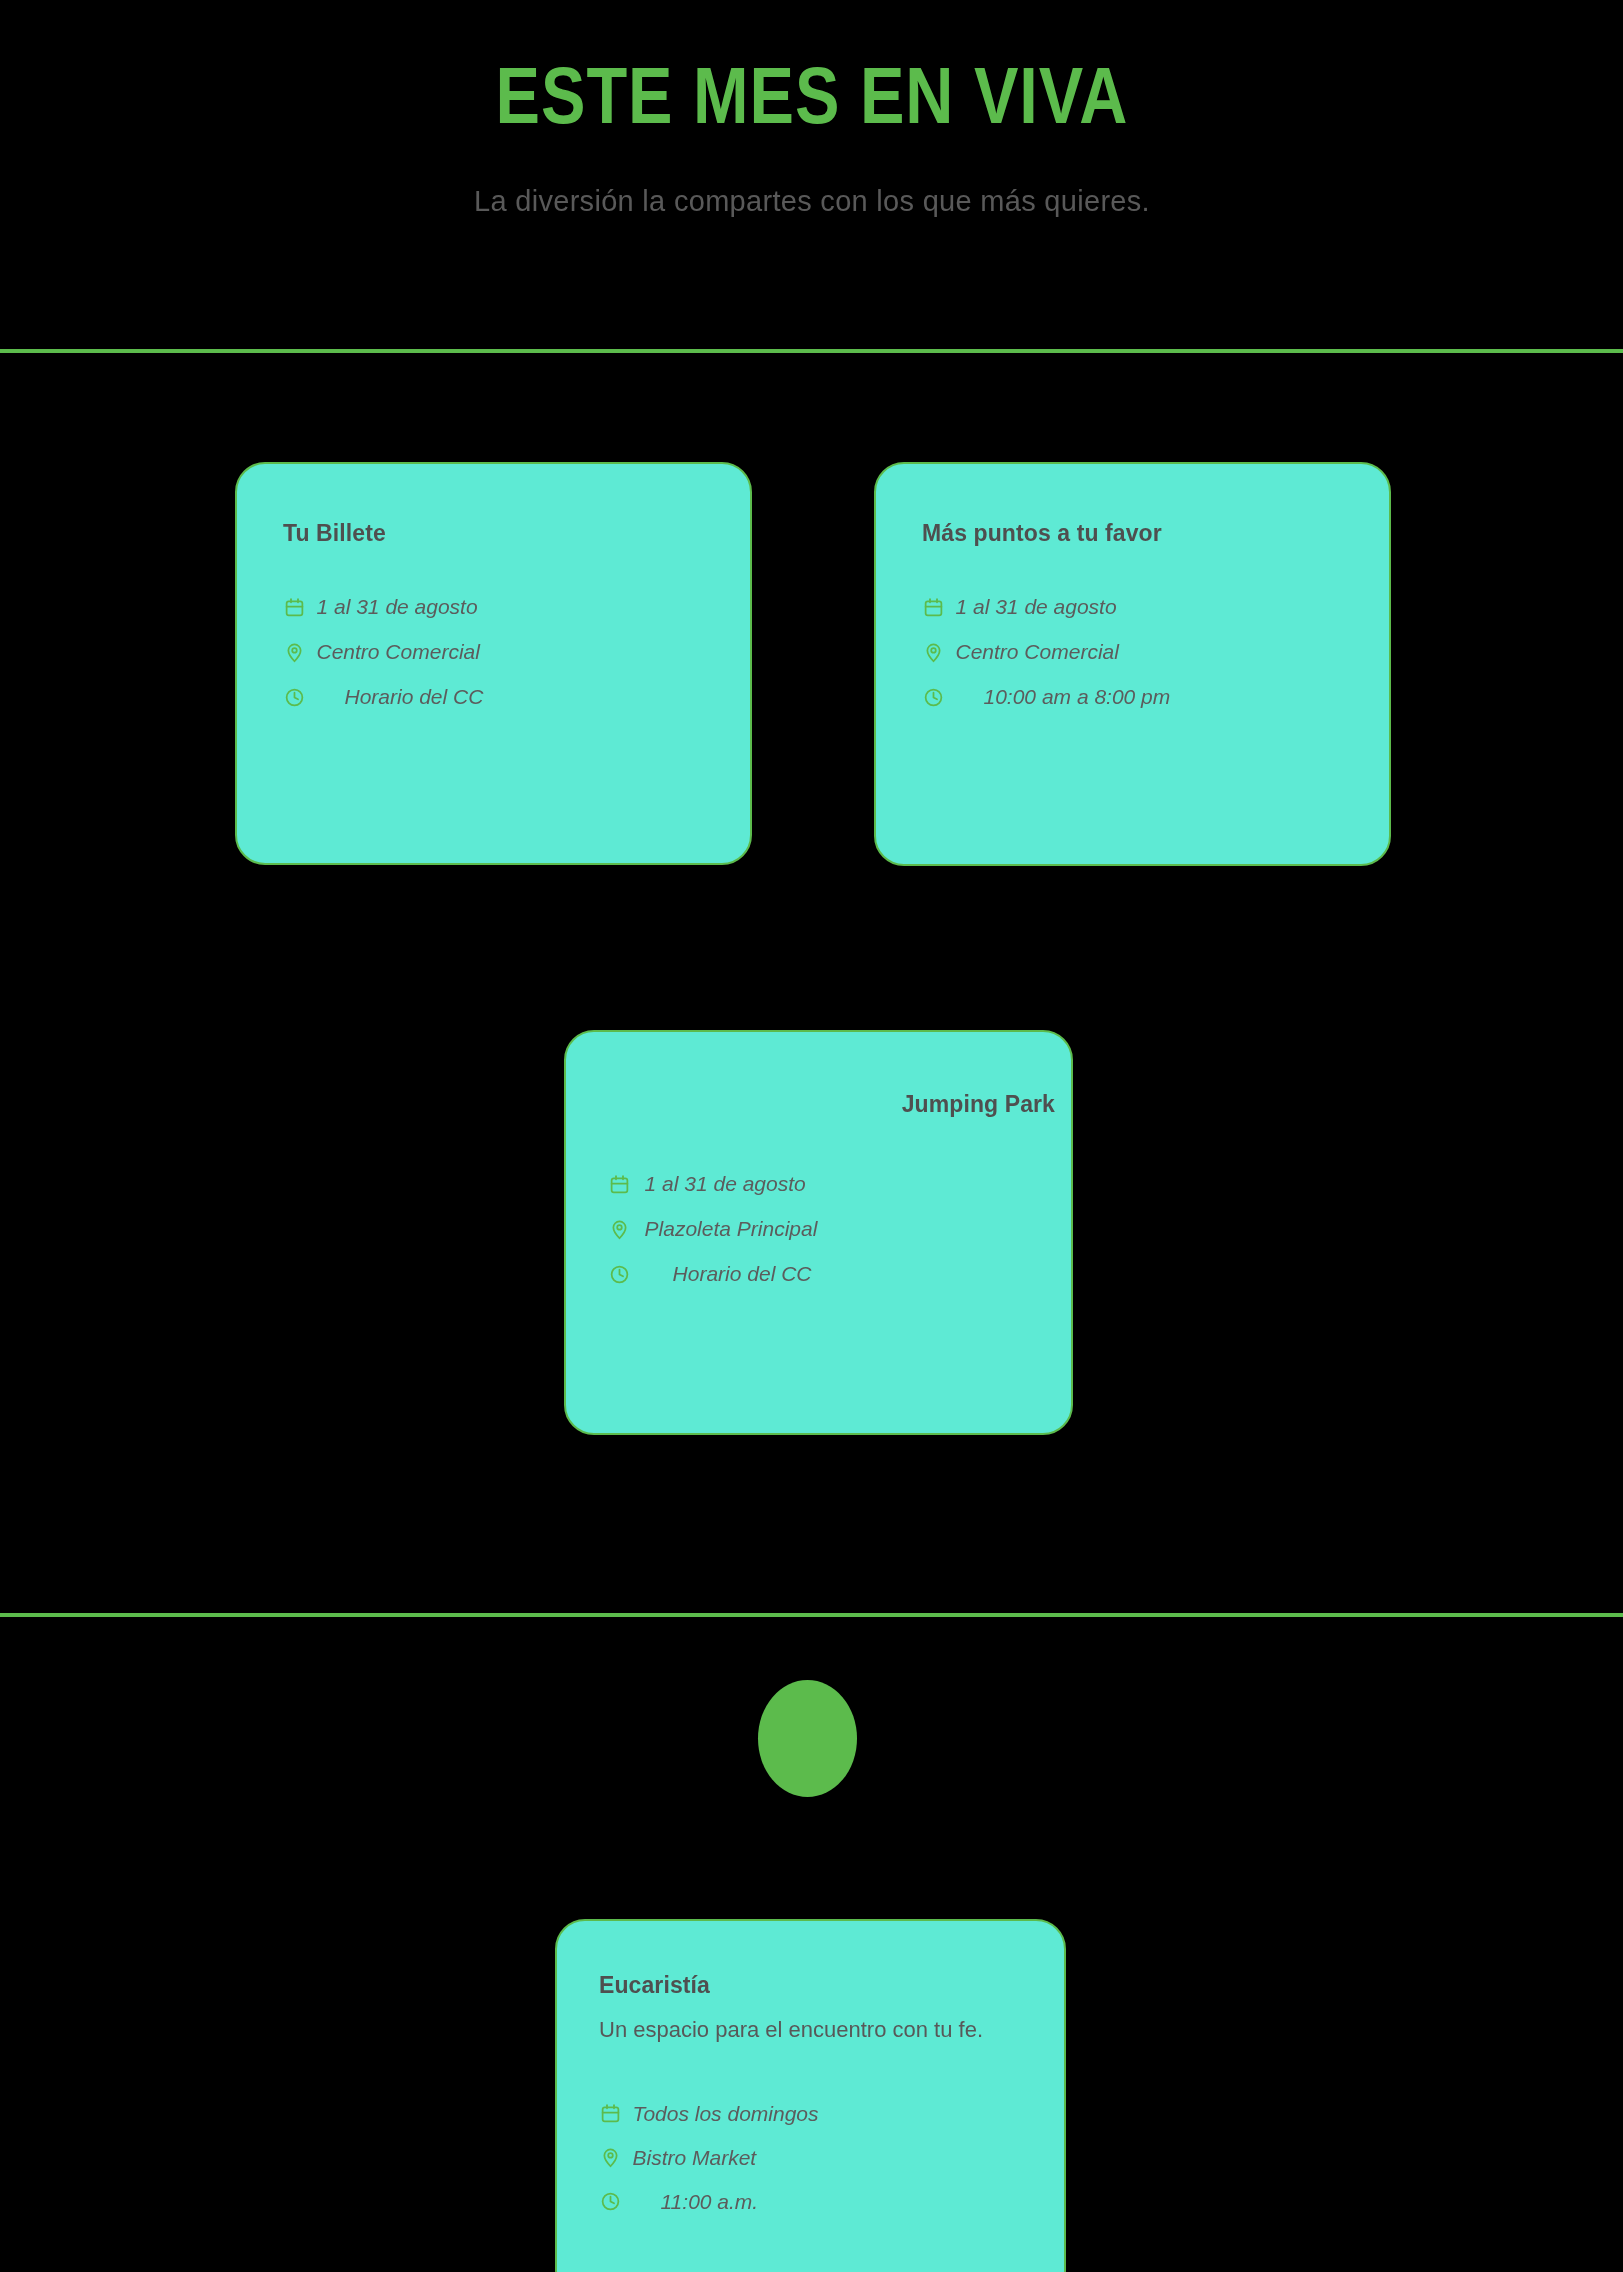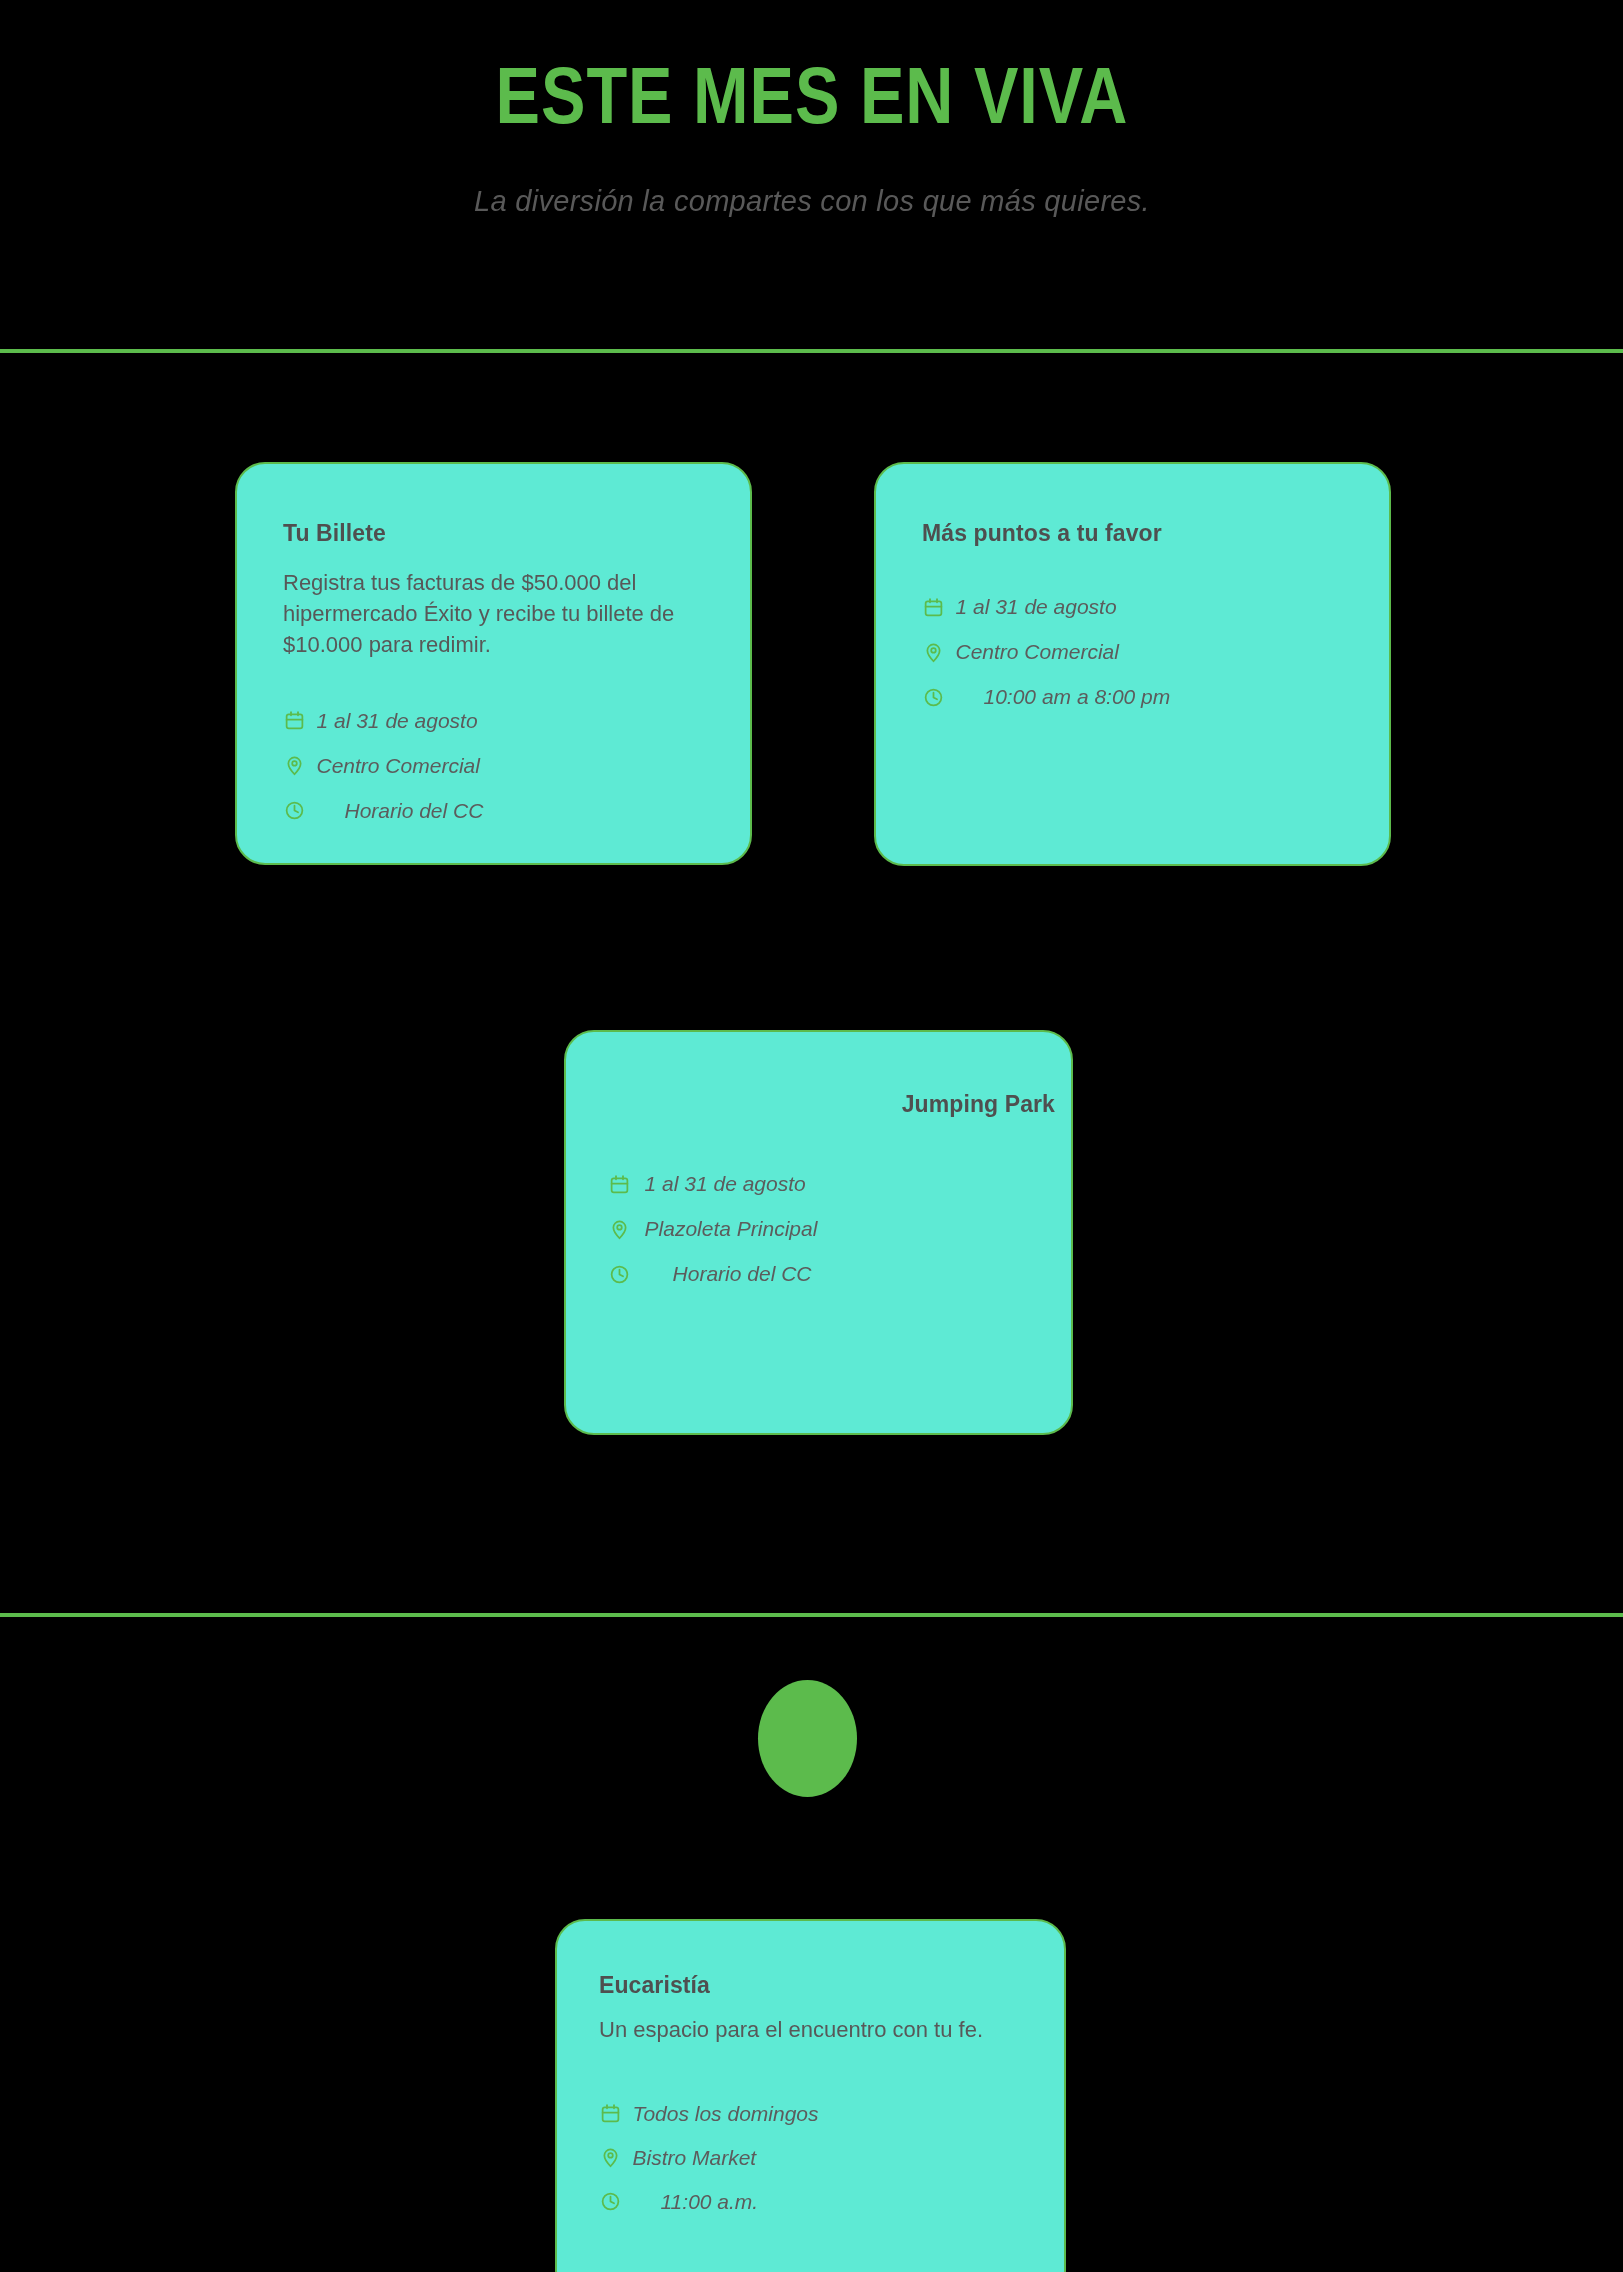--- a/index.html
+++ b/index.html
@@ -40,21 +40,20 @@
   .hero-subtitle {
     position: absolute;
     left: 0; top: 156px;
     width: 1624px;
     text-align: center;
     color: #595959;
     font-size: 29px;
     font-weight: 400;
     letter-spacing: 0.3px;
     white-space: nowrap;
-    font-style: italic;
   }
 
   
   .divider {
     position: absolute;
     left: 0;
     width: 1624px;
     height: 3.7px;
     background: #5CBB4C;
   }
@@ -167,21 +166,20 @@
   <div class="hero">
     <h1 class="hero-title">ESTE MES EN VIVA</h1>
     <p class="hero-subtitle">La diversión la compartes con los que más quieres.</p>
   </div>
 
   <div class="divider divider-top"></div>
 
   <div class="card" id="card-billete">
     <div class="card-inner">
       <div class="card-title">Tu Billete</div>
-      <p class="card-desc">Registra tus facturas de $50.000 del hipermercado Éxito y recibe tu billete de $10.000 para redimir.</p>
       <ul class="meta-list">
         <li class="meta-item">
           <span class="meta-icon">
             <svg width="21" height="21" viewBox="0 0 24 24" fill="none" stroke="#5CBB4C" stroke-width="2" stroke-linecap="round" stroke-linejoin="round">
               <rect x="3" y="5" width="18" height="16" rx="2.5"></rect>
               <line x1="3" y1="11" x2="21" y2="11"></line>
               <line x1="8" y1="2.5" x2="8" y2="6"></line>
               <line x1="16" y1="2.5" x2="16" y2="6"></line>
             </svg>
           </span>

